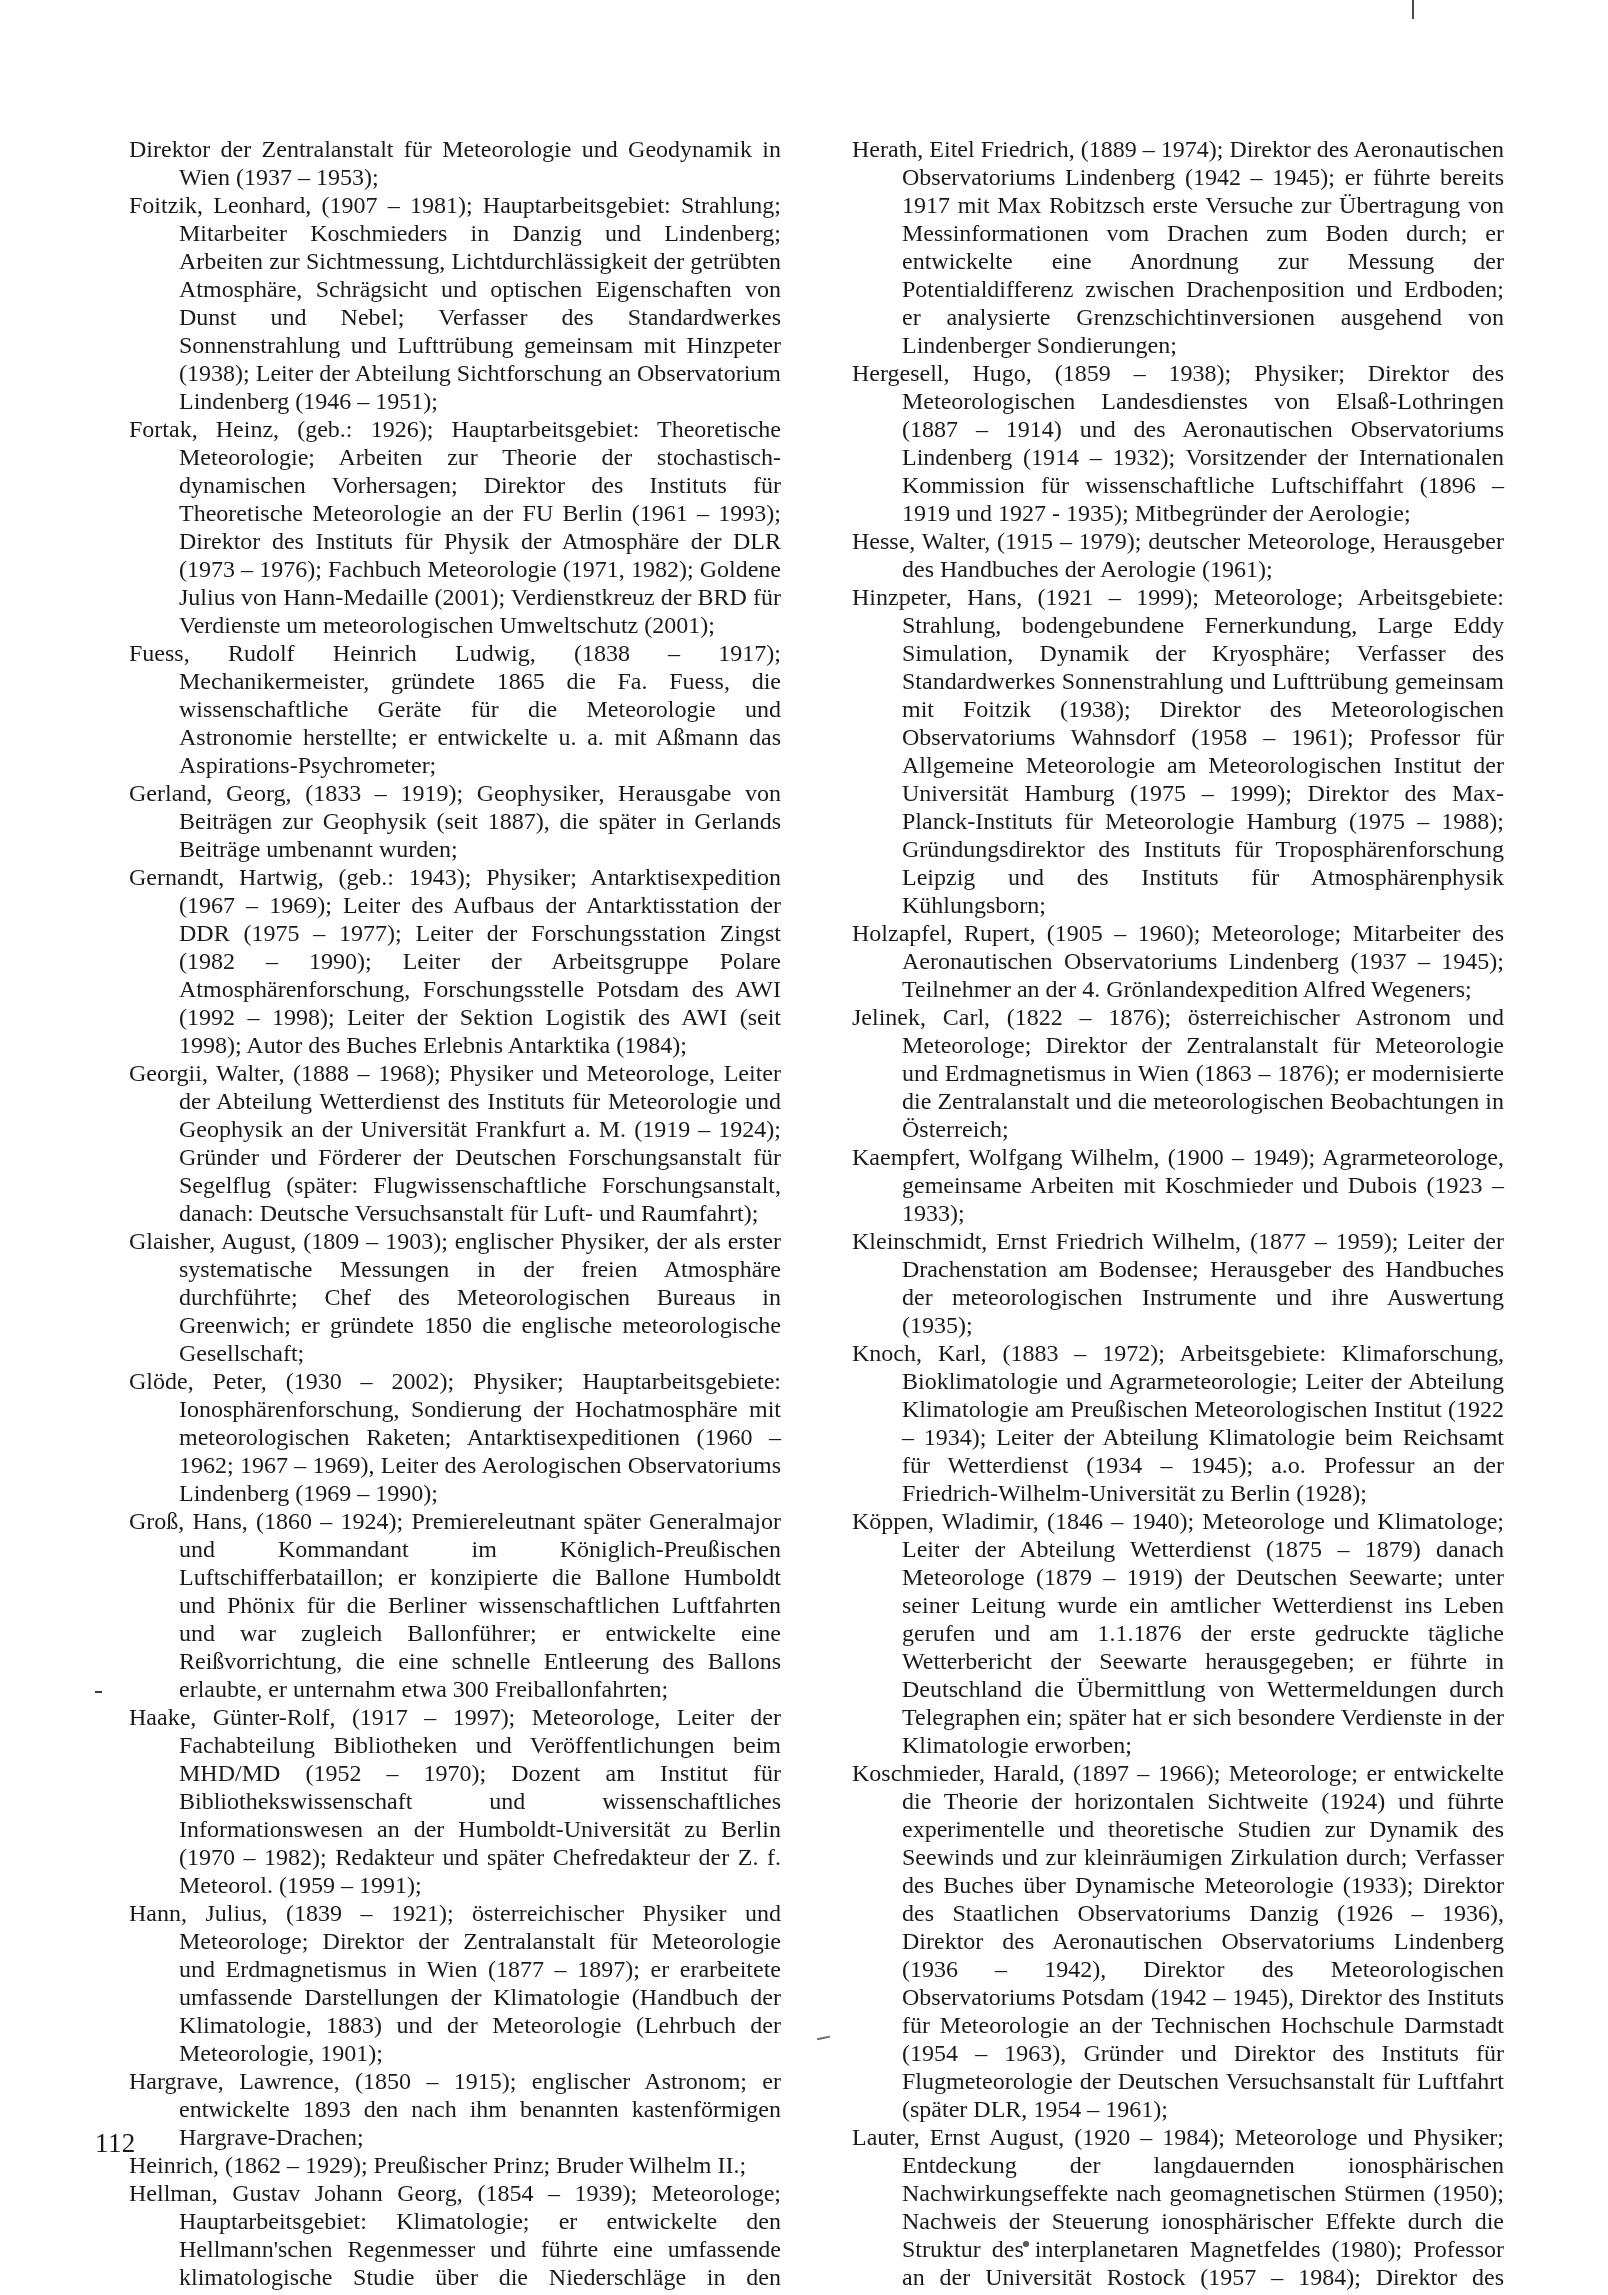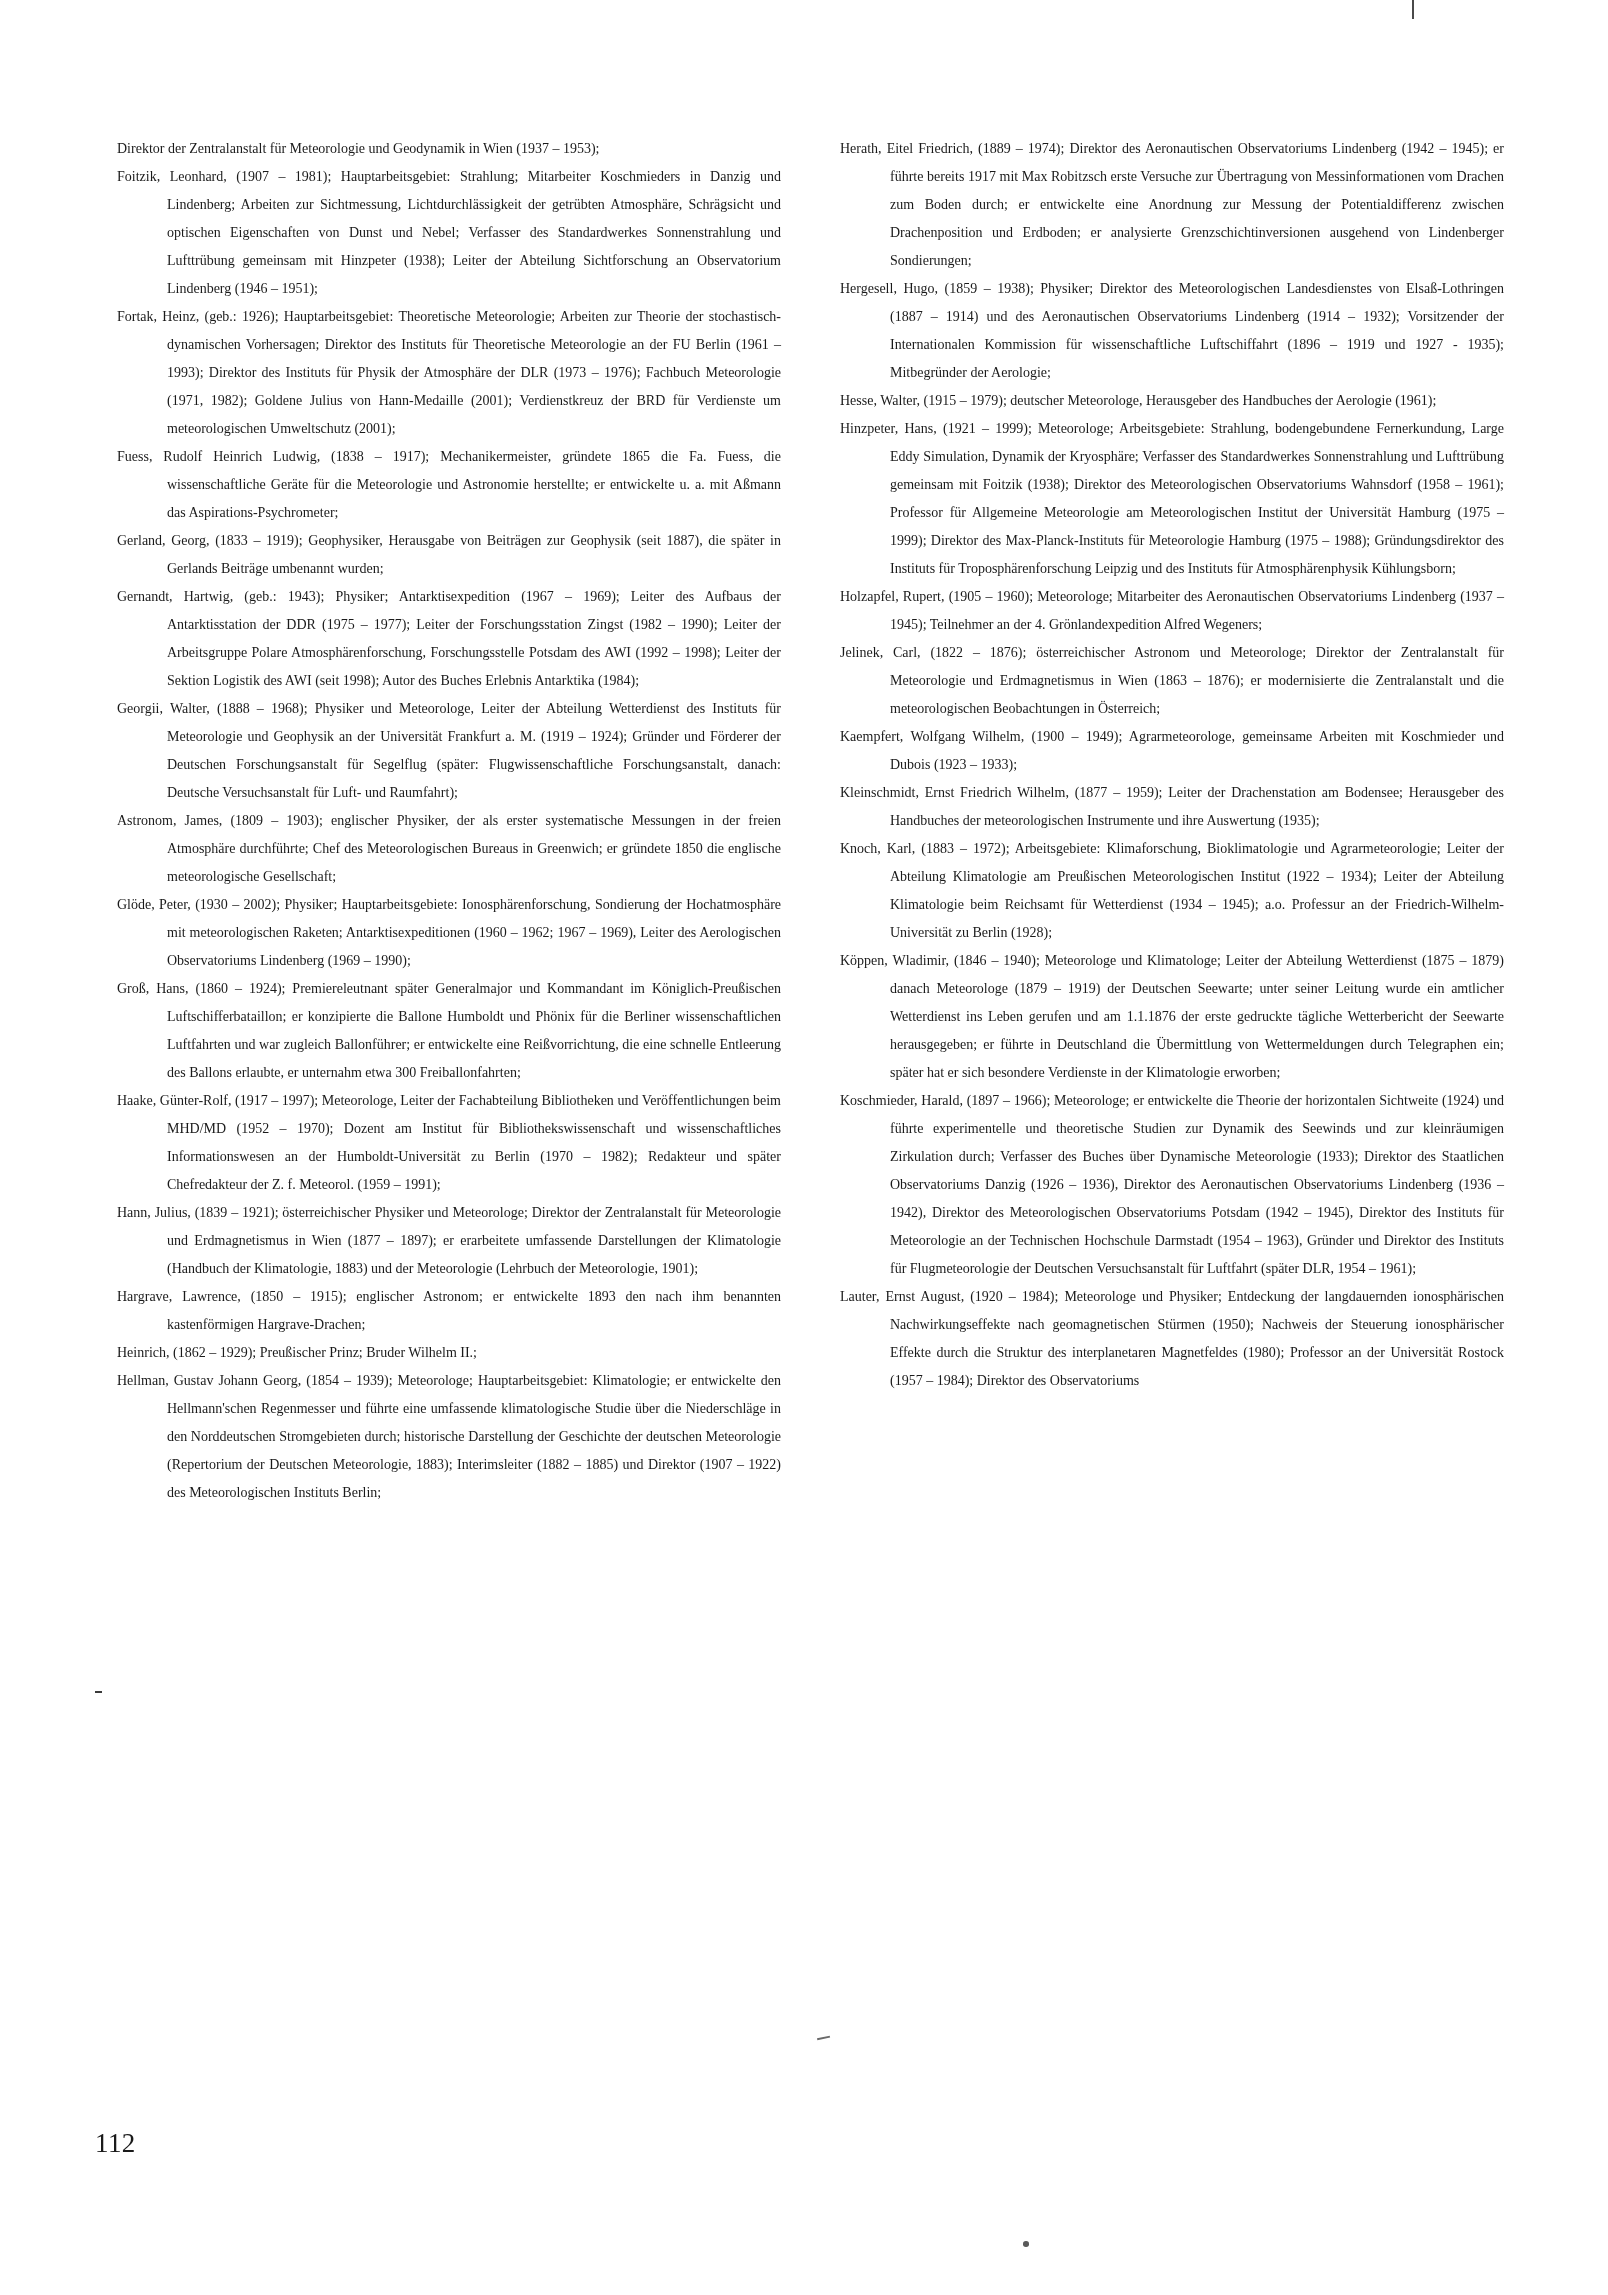--- a/index.html
+++ b/index.html
@@ -26,25 +26,25 @@
     left: 113px;
     top: 135px;
     width: 1391px;
     display: flex;
     gap: 55px;
   }
   .col {
     width: 668px;
   }
   .entry {
-    font-size: 14px;
+    font-size: 24px;
     line-height: 28px;
     text-align: justify;
     text-justify: inter-word;
-    margin: 0 0 0 4px;
+    margin: 0 0 0 16px;
     padding-left: 50px;
     text-indent: -50px;
     hyphens: none;
   }
   .entry + .entry { margin-top: 0px; }
   .nm { font-weight: normal; }
   .it { }
   .folio {
     position: absolute;
     left: 95px;
@@ -99,21 +99,21 @@
 
   <div class="columns">
     <div class="col" id="col-0">
         <p class="entry">Direktor der Zentralanstalt für Meteorologie und Geodynamik in Wien (1937 – 1953);</p>
         <p class="entry"><span class="nm">Foitzik, Leonhard,</span> (1907 – 1981); Hauptarbeitsgebiet: Strahlung; Mitarbeiter Koschmieders in Danzig und Lindenberg; Arbeiten zur Sichtmessung, Lichtdurchlässigkeit der getrübten Atmosphäre, Schrägsicht und optischen Eigenschaften von Dunst und Nebel; Verfasser des Standardwerkes <span class="it">Sonnenstrahlung und Lufttrübung</span> gemeinsam mit Hinzpeter (1938); Leiter der Abteilung Sichtforschung an Observatorium Lindenberg (1946 – 1951);</p>
         <p class="entry"><span class="nm">Fortak, Heinz,</span> (geb.: 1926); Hauptarbeitsgebiet: Theoretische Meteorologie; Arbeiten zur Theorie der stochastisch-dynamischen Vorhersagen; Direktor des Instituts für Theoretische Meteorologie an der FU Berlin (1961 – 1993); Direktor des Instituts für Physik der Atmosphäre der DLR (1973 – 1976); Fachbuch <span class="it">Meteorologie</span> (1971, 1982); Goldene Julius von Hann-Medaille (2001); Verdienstkreuz der BRD für Verdienste um meteorologischen Umweltschutz (2001);</p>
         <p class="entry"><span class="nm">Fuess, Rudolf Heinrich Ludwig,</span> (1838 – 1917); Mechanikermeister, gründete 1865 die Fa. Fuess, die wissenschaftliche Geräte für die Meteorologie und Astronomie herstellte; er entwickelte u. a. mit Aßmann das Aspirations-Psychrometer;</p>
         <p class="entry"><span class="nm">Gerland, Georg,</span> (1833 – 1919); Geophysiker, Herausgabe von Beiträgen zur Geophysik (seit 1887), die später in <span class="it">Gerlands Beiträge</span> umbenannt wurden;</p>
         <p class="entry"><span class="nm">Gernandt, Hartwig,</span> (geb.: 1943); Physiker; Antarktisexpedition (1967 – 1969); Leiter des Aufbaus der Antarktisstation der DDR (1975 – 1977); Leiter der Forschungsstation Zingst (1982 – 1990); Leiter der Arbeitsgruppe Polare Atmosphärenforschung, Forschungsstelle Potsdam des AWI (1992 – 1998); Leiter der Sektion Logistik des AWI (seit 1998); Autor des Buches <span class="it">Erlebnis Antarktika</span> (1984);</p>
         <p class="entry"><span class="nm">Georgii, Walter,</span> (1888 – 1968); Physiker und Meteorologe, Leiter der Abteilung Wetterdienst des Instituts für Meteorologie und Geophysik an der Universität Frankfurt a. M. (1919 – 1924); Gründer und Förderer der Deutschen Forschungsanstalt für Segelflug (später: Flugwissenschaftliche Forschungsanstalt, danach: Deutsche Versuchsanstalt für Luft- und Raumfahrt);</p>
-        <p class="entry"><span class="nm">Astronom, James,</span> (1809 – 1903); englischer Physiker, der als erster systematische Messungen in der freien Atmosphäre durchführte; Chef des Meteorologischen Bureaus in Greenwich; er gründete 1850 die englische meteorologische Gesellschaft;</p>
+        <p class="entry"><span class="nm">Glaisher, August,</span> (1809 – 1903); englischer Physiker, der als erster systematische Messungen in der freien Atmosphäre durchführte; Chef des Meteorologischen Bureaus in Greenwich; er gründete 1850 die englische meteorologische Gesellschaft;</p>
         <p class="entry"><span class="nm">Glöde, Peter,</span> (1930 – 2002); Physiker; Hauptarbeitsgebiete: Ionosphärenforschung, Sondierung der Hochatmosphäre mit meteorologischen Raketen; Antarktisexpeditionen (1960 – 1962; 1967 – 1969), Leiter des Aerologischen Observatoriums Lindenberg (1969 – 1990);</p>
         <p class="entry"><span class="nm">Groß, Hans,</span> (1860 – 1924); Premiereleutnant später Generalmajor und Kommandant im Königlich-Preußischen Luftschifferbataillon; er konzipierte die Ballone <span class="it">Humboldt</span> und <span class="it">Phönix</span> für die Berliner wissenschaftlichen Luftfahrten und war zugleich Ballonführer; er entwickelte eine Reißvorrichtung, die eine schnelle Entleerung des Ballons erlaubte, er unternahm etwa 300 Freiballonfahrten;</p>
         <p class="entry"><span class="nm">Haake, Günter-Rolf,</span> (1917 – 1997); Meteorologe, Leiter der Fachabteilung Bibliotheken und Veröffentlichungen beim MHD/MD (1952 – 1970); Dozent am Institut für Bibliothekswissenschaft und wissenschaftliches Informationswesen an der Humboldt-Universität zu Berlin (1970 – 1982); Redakteur und später Chefredakteur der Z. f. Meteorol. (1959 – 1991);</p>
         <p class="entry"><span class="nm">Hann, Julius,</span> (1839 – 1921); österreichischer Physiker und Meteorologe; Direktor der Zentralanstalt für Meteorologie und Erdmagnetismus in Wien (1877 – 1897); er erarbeitete umfassende Darstellungen der Klimatologie (Handbuch der Klimatologie, 1883) und der Meteorologie (Lehrbuch der Meteorologie, 1901);</p>
         <p class="entry"><span class="nm">Hargrave, Lawrence,</span> (1850 – 1915); englischer Astronom; er entwickelte 1893 den nach ihm benannten kastenförmigen Hargrave-Drachen;</p>
         <p class="entry"><span class="nm">Heinrich,</span> (1862 – 1929); Preußischer Prinz; Bruder Wilhelm II.;</p>
         <p class="entry"><span class="nm">Hellman, Gustav Johann Georg,</span> (1854 – 1939); Meteorologe; Hauptarbeitsgebiet: Klimatologie; er entwickelte den Hellmann'schen Regenmesser und führte eine umfassende klimatologische Studie über <span class="it">die Niederschläge in den Norddeutschen Stromgebieten</span> durch; historische Darstellung der Geschichte der deutschen Meteorologie (<span class="it">Repertorium der Deutschen Meteorologie, 1883);</span> Interimsleiter (1882 – 1885) und Direktor (1907 – 1922) des Meteorologischen Instituts Berlin;</p>
       </div>
     <div class="col" id="col-1">
         <p class="entry"><span class="nm">Herath, Eitel Friedrich,</span> (1889 – 1974); Direktor des Aeronautischen Observatoriums Lindenberg (1942 – 1945); er führte bereits 1917 mit Max Robitzsch erste Versuche zur Übertragung von Messinformationen vom Drachen zum Boden durch; er entwickelte eine Anordnung zur Messung der Potentialdifferenz zwischen Drachenposition und Erdboden; er analysierte Grenzschichtinversionen ausgehend von Lindenberger Sondierungen;</p>

